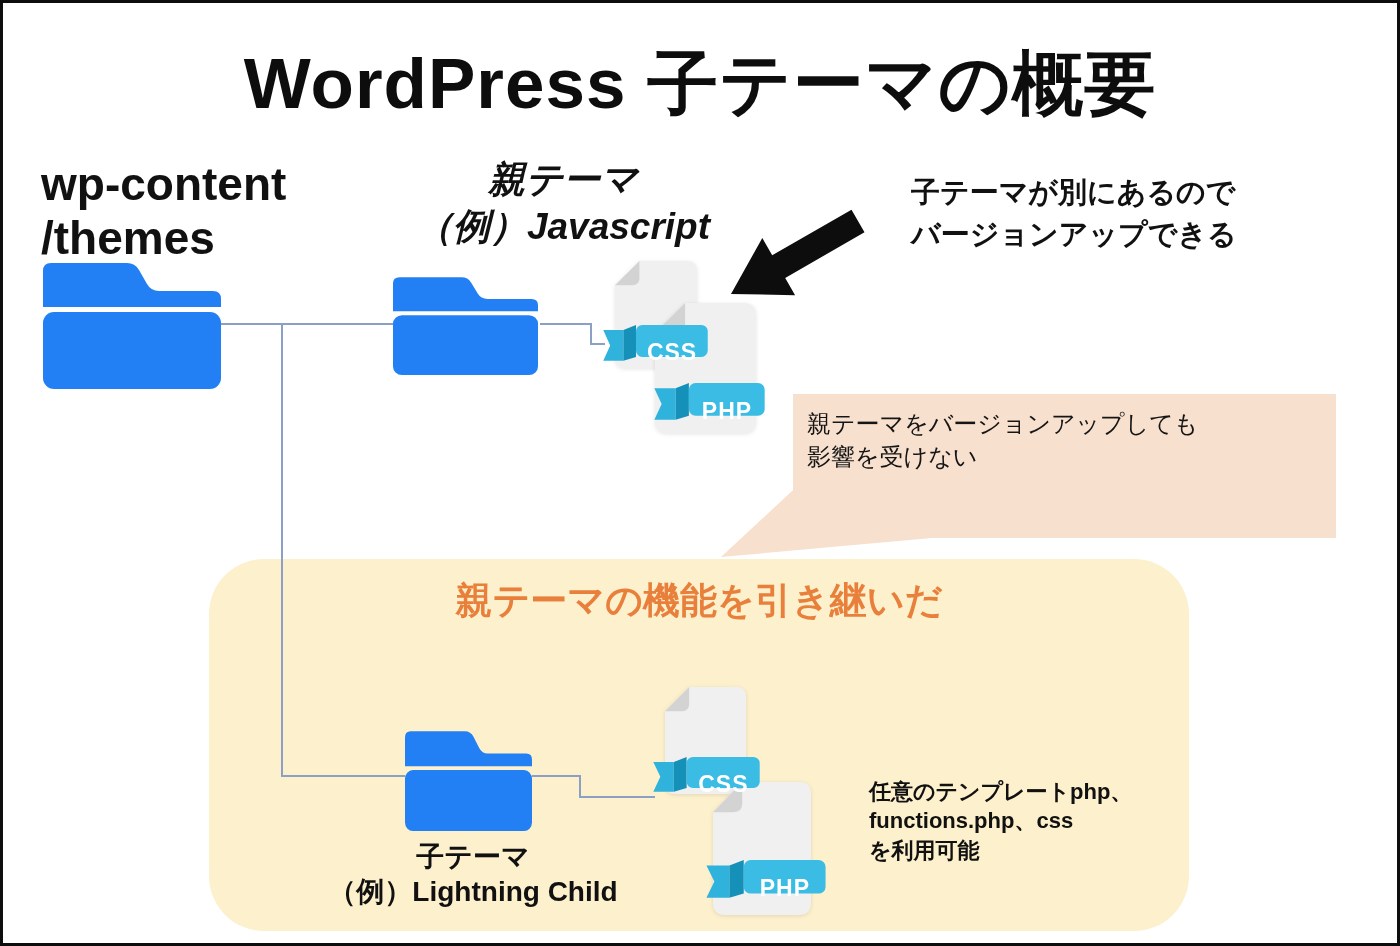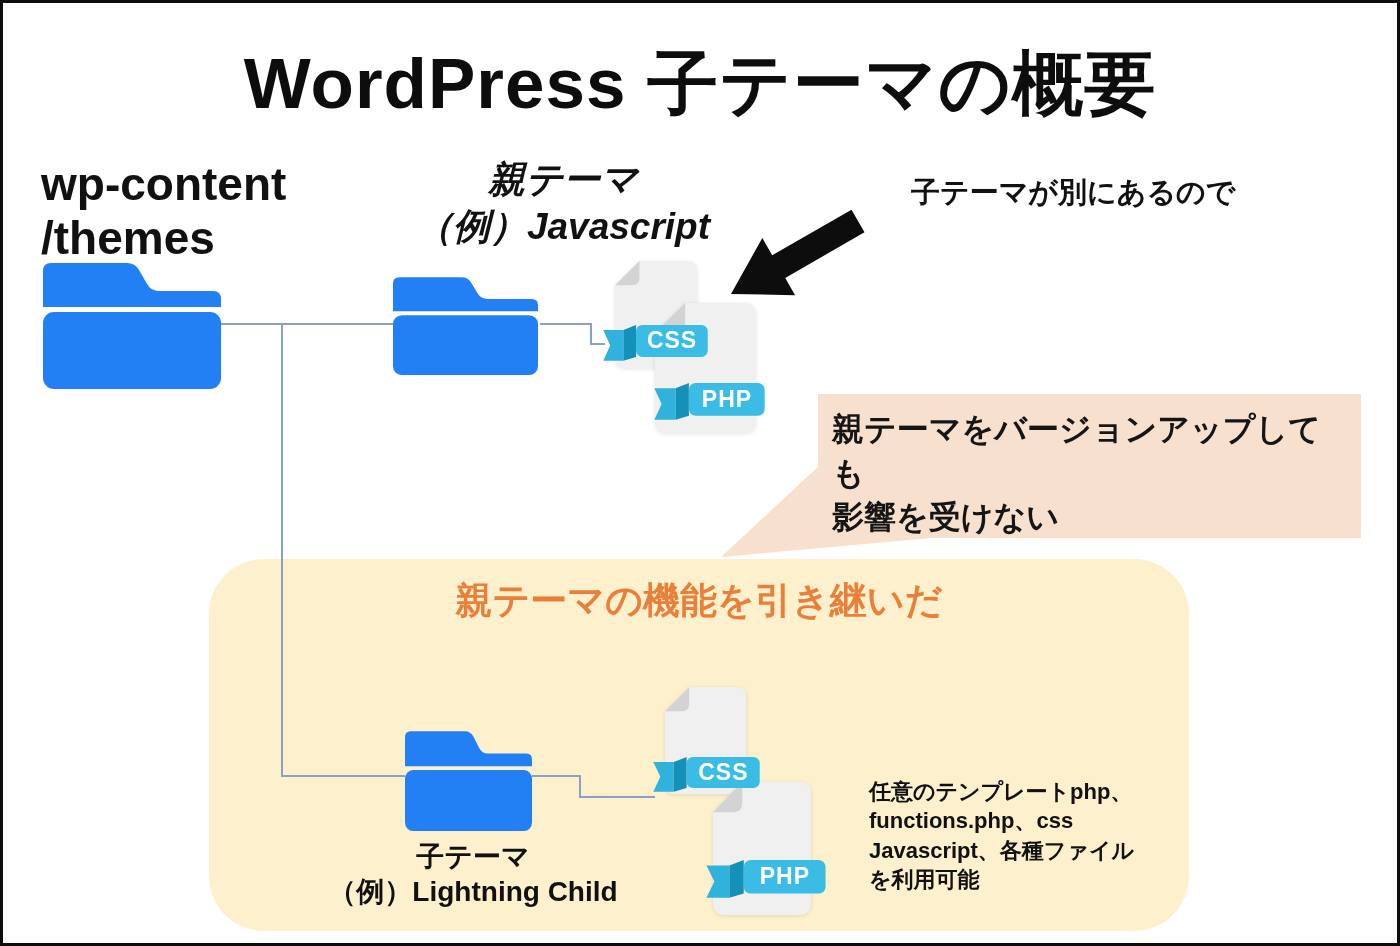--- a/index.html
+++ b/index.html
@@ -26,26 +26,26 @@
 
   .layer{left:0;top:0;width:1400px;height:946px;}.z2{z-index:2}.z3{z-index:3}
 
   .yellow-panel{
     left:206px;top:556px;width:980px;height:372px;
     background:var(--panel-yellow,#fdf0cc);
     border-radius:55px;
     z-index:1;
   }
   .peach-note{
-    left:815px;top:391px;width:543px;height:144px;
+    left:790px;top:391px;width:543px;height:144px;
     background:var(--note-peach,#f8e0ce);
     z-index:2;
     box-sizing:border-box;
     padding:13px 14px;
-    font-size:32px;font-weight:700;line-height:1.38;
+    font-size:24px;font-weight:400;line-height:1.38;
     color:#151515;
   }
   .panel-heading{
     left:246px;top:574px;width:900px;
     text-align:center;
     font-size:37px;font-weight:800;line-height:1.3;
     color:var(--accent-orange,#e8803c);
     z-index:5;
   }
   .root-label{
@@ -85,21 +85,21 @@
   .ribbon-tail{fill:var(--ribbon-tail,#2fb3dc);}
   .ribbon-fold{fill:var(--ribbon-fold,#1590b8);}
   .ribbon-main{fill:var(--ribbon-main,#3abce5);}
   .connector{stroke:var(--connector,#8ca0c6);stroke-width:2;fill:none;}
   .arrow{fill:#0d0d0d;}
   .tail-tri{fill:var(--note-peach,#f8e0ce);}
 
   .ribbon{position:absolute;z-index:5;}
   .ribbon svg{position:absolute;left:0;top:0;width:100%;height:100%;}
   .ribbon-label{
-    position:absolute;left:31%;top:0;width:69%;height:86%;
+    position:absolute;left:31%;top:12px;width:69%;height:86%;
     display:flex;align-items:center;justify-content:center;
     color:#ffffff;font-weight:800;font-size:23px;letter-spacing:1px;
   }
   .file-icon{position:absolute;z-index:4;filter:drop-shadow(0 1px 2px rgba(0,0,0,0.10));}
   .folder{position:absolute;z-index:4;}
 </style>
 </head>
 <body>
 
 <div class="canvas">
@@ -174,20 +174,21 @@
     <svg viewBox="0 0 170 58" preserveAspectRatio="none">
       <polygon class="ribbon-tail" points="2,8 34,8 34,56 2,56 13,32"></polygon>
       <polygon class="ribbon-fold" points="34,8 54,0 54,50 34,56"></polygon>
       <rect class="ribbon-main" x="54" y="0" width="114" height="50" rx="10"></rect>
     </svg>
     <span class="ribbon-label">PHP</span>
   </div>
 
   <div class="abs note-version">
     <div>子テーマが別にあるので</div>
+    <div>バージョンアップできる</div>
   </div>
 
   <div class="abs panel-heading">
     <div>親テーマの機能を引き継いだ</div>
   </div>
 
   <div class="folder" style="left:402px;top:722px;width:127px;height:106px">
     <svg viewBox="0 0 178 134" width="127" height="106" preserveAspectRatio="none">
       <path class="folder-top" d="M0,16 Q0,8 8,8 L84,8 Q92,8 96,15 L104,29 Q108,36 116,36 L170,36 Q178,36 178,44 L178,52 L0,52 Z"></path>
       <rect class="folder-body" x="0" y="57" width="178" height="77" rx="11"></rect>
@@ -225,17 +226,16 @@
       <polygon class="ribbon-tail" points="2,8 34,8 34,56 2,56 13,32"></polygon>
       <polygon class="ribbon-fold" points="34,8 54,0 54,50 34,56"></polygon>
       <rect class="ribbon-main" x="54" y="0" width="114" height="50" rx="10"></rect>
     </svg>
     <span class="ribbon-label">PHP</span>
   </div>
 
   <div class="abs usable-note">
     <div>任意のテンプレートphp、</div>
     <div>functions.php、css</div>
-    <div>Javascript、各種ファイル</div>
     <div>を利用可能</div>
   </div>
 
 </div>
 
 </body></html>

